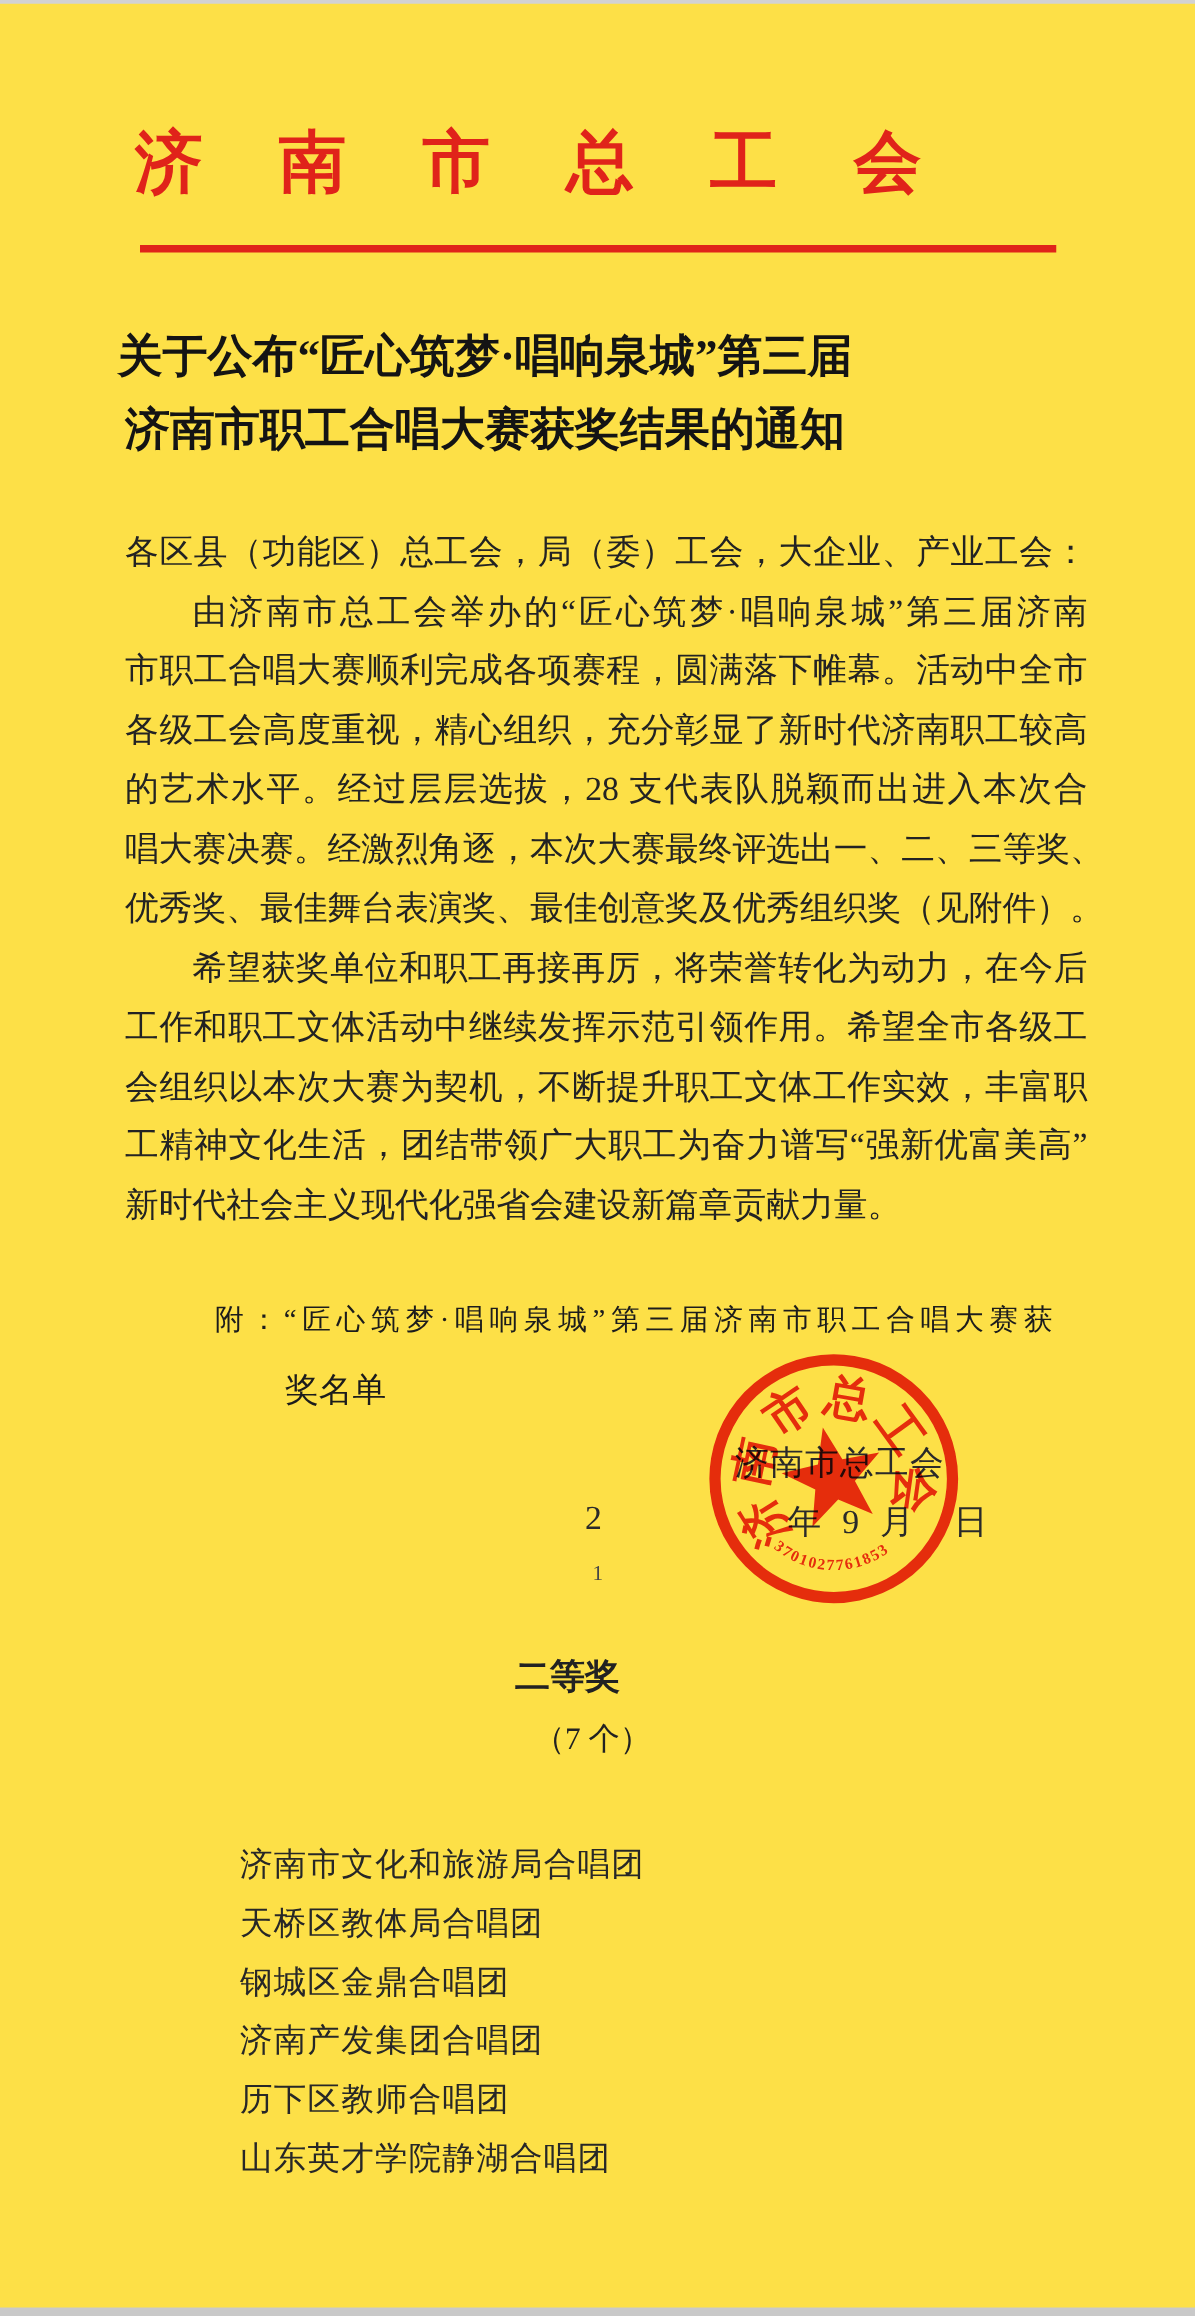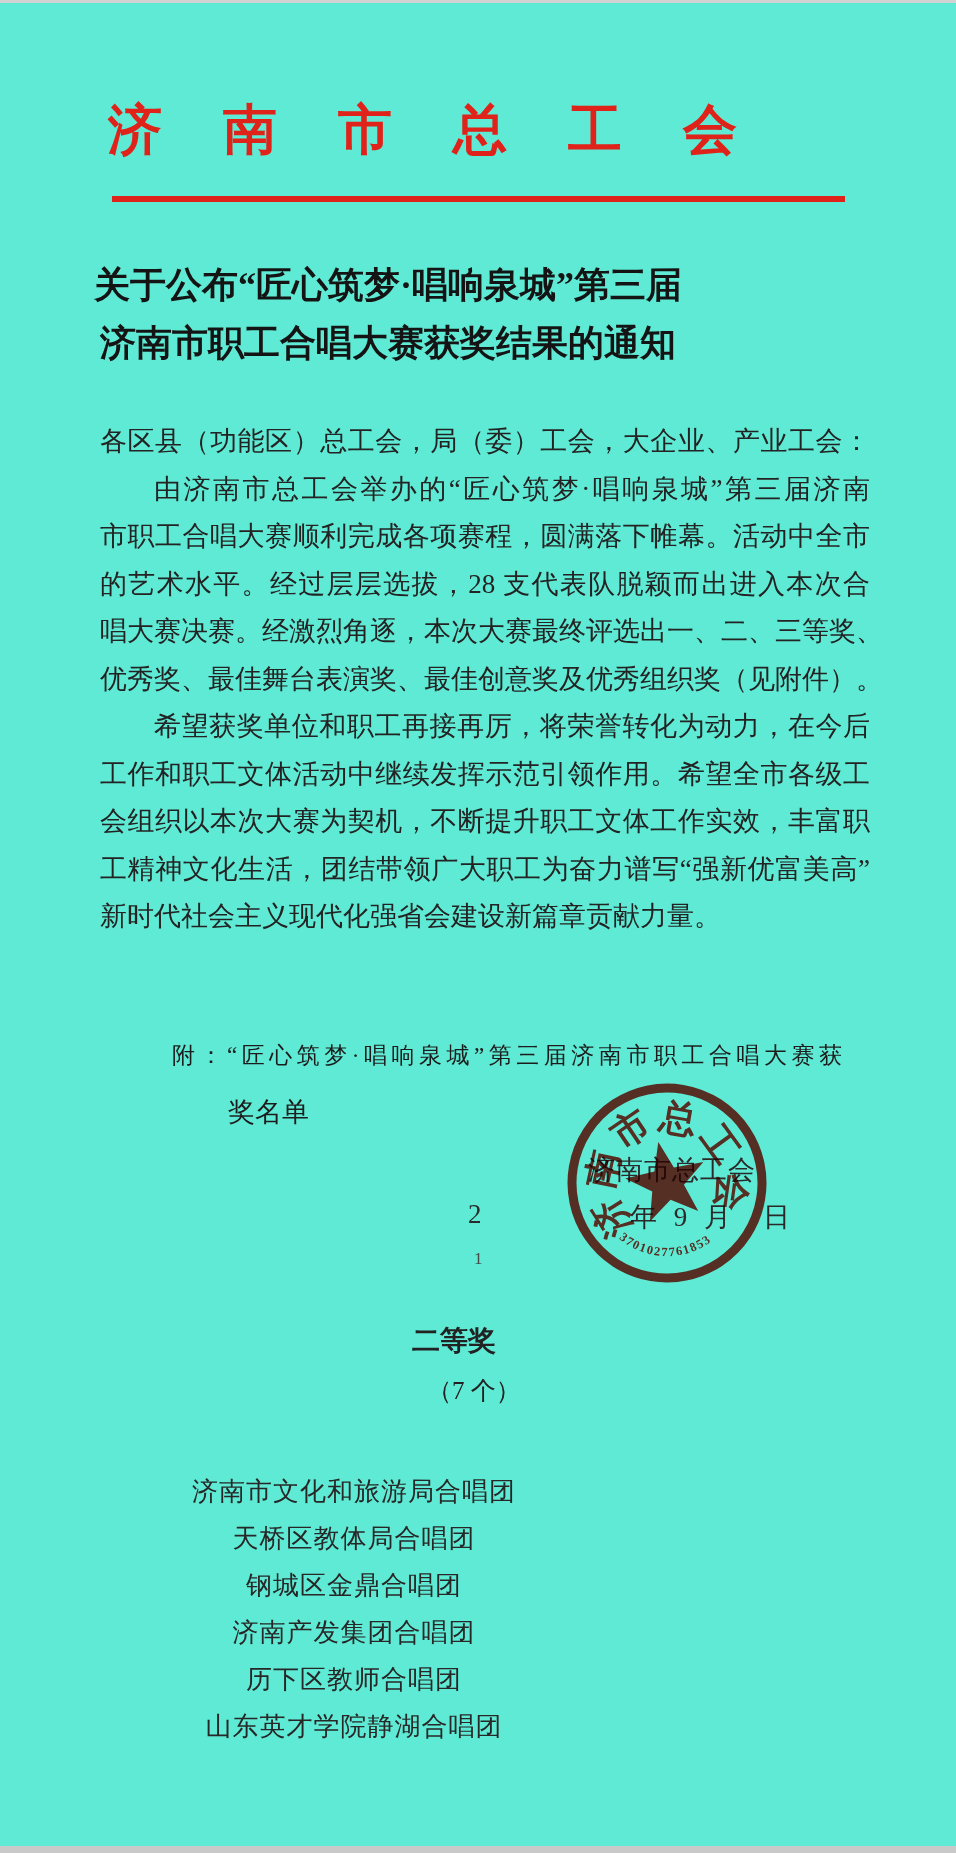--- a/index.html
+++ b/index.html
@@ -1,17 +1,17 @@
 <!DOCTYPE html>
 <html><head>
 <meta charset="utf-8">
 <style>
   html,body{margin:0;padding:0;background:#fff;}
   .doc{
-    position:relative;width:956px;height:1853px;background:#5eead4;overflow:hidden;
+    position:relative;width:956px;height:1853px;background:#fde047;overflow:hidden;
     font-family:"Liberation Serif","DejaVu Serif",serif;color:#1c1c1c;
   }
   .strip-top{position:absolute;top:0;left:0;width:956px;height:3px;background:#d2d2d2;}
   .strip-bottom{position:absolute;left:0;top:1846px;width:956px;height:7px;background:#c9c9c9;}
 
   .org-header{
     position:absolute;left:108px;top:98px;font-size:54px;font-weight:bold;
     color:#e0231a;letter-spacing:61px;white-space:nowrap;line-height:64px;
   }
   .red-rule{position:absolute;left:112px;top:196px;width:733px;height:6px;background:#e0231a;}
@@ -38,21 +38,21 @@
 
   .seal{position:absolute;left:562px;top:1078px;width:210px;height:210px;
     mix-blend-mode:multiply;opacity:.93;}
   .seal text{font-family:"Liberation Serif","DejaVu Serif",serif;}
 
   .award-heading{position:absolute;left:412px;top:1322px;font-size:28px;font-weight:bold;
     font-family:"Liberation Sans","DejaVu Sans",sans-serif;color:#222;}
   .award-count{position:absolute;left:427px;top:1374px;font-size:25px;color:#222;}
 
   .winner-list{position:absolute;left:192px;top:1468px;font-size:26px;color:#272727;}
-  .winner{line-height:47px;height:47px;letter-spacing:1px;white-space:nowrap;text-align:center;}
+  .winner{line-height:47px;height:47px;letter-spacing:1px;white-space:nowrap;}
 </style>
 </head>
 <body>
 
 <div class="doc">
 
   <div class="strip-top"></div>
 
   <div class="org-header">济南市总工会</div>
   <div class="red-rule"></div>
@@ -63,20 +63,21 @@
   </div>
 
   <div class="body-block">
 
       <div class="bline">各区县（功能区）总工会，局（委）工会，大企业、产业工会：</div>
 
       <div class="bline indent">由济南市总工会举办的“匠心筑梦·唱响泉城”第三届济南</div>
 
       <div class="bline">市职工合唱大赛顺利完成各项赛程，圆满落下帷幕。活动中全市</div>
 
+      <div class="bline">各级工会高度重视，精心组织，充分彰显了新时代济南职工较高</div>
 
       <div class="bline">的艺术水平。经过层层选拔，28 支代表队脱颖而出进入本次合</div>
 
       <div class="bline">唱大赛决赛。经激烈角逐，本次大赛最终评选出一、二、三等奖、</div>
 
       <div class="bline">优秀奖、最佳舞台表演奖、最佳创意奖及优秀组织奖（见附件）。</div>
 
       <div class="bline indent">希望获奖单位和职工再接再厉，将荣誉转化为动力，在今后</div>
 
       <div class="bline">工作和职工文体活动中继续发挥示范引领作用。希望全市各级工</div>

